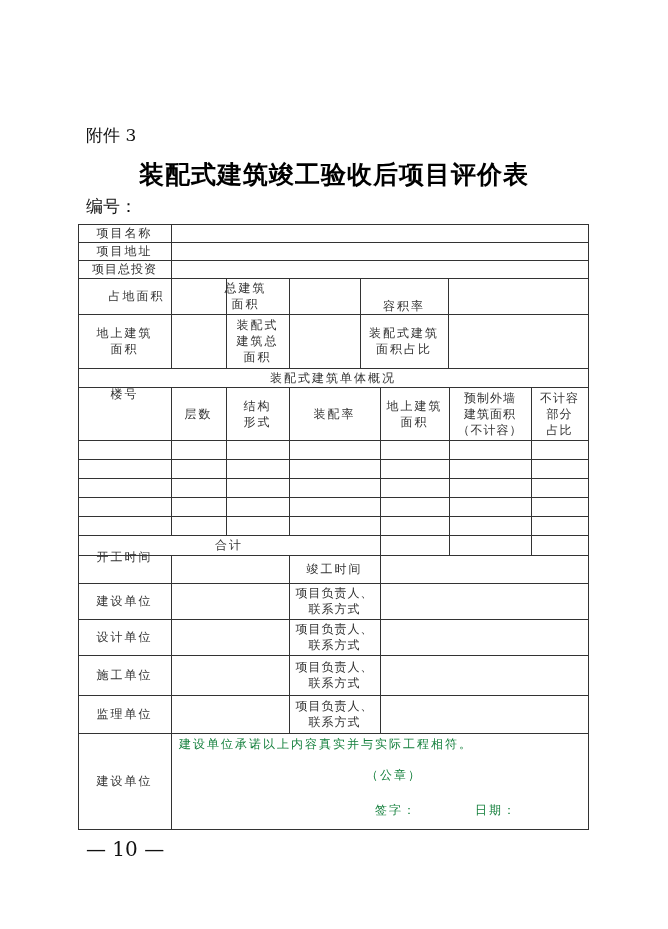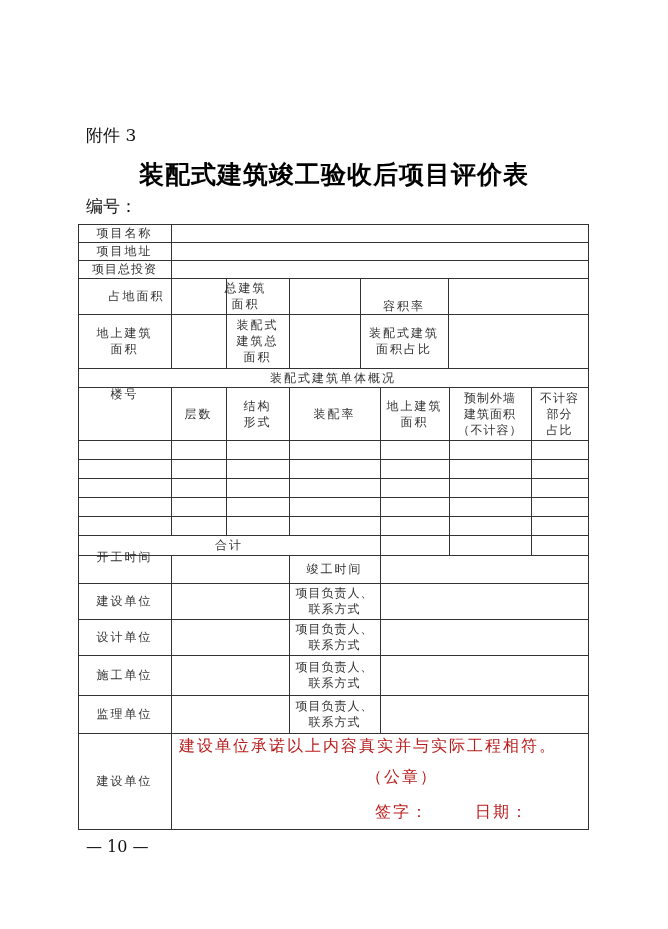--- a/index.html
+++ b/index.html
@@ -3,27 +3,27 @@
 <meta charset="utf-8">
 <style>
   html, body { margin: 0; padding: 0; background: #ffffff; }
   body { width: 668px; height: 929px; position: relative; overflow: hidden;
          font-family: "DejaVu Serif", "Liberation Serif", serif; color: #222; }
   .abs { position: absolute; }
   .attach { left: 86px; top: 124px; font-size: 17px; color: #111; text-align: center; }
   .title { left: 0; width: 668px; top: 158px; text-align: center; font-size: 25px; font-weight: bold;
            color: #000; font-family: "DejaVu Sans", "Liberation Sans", sans-serif; letter-spacing: 1px; }
   .serial { left: 86px; top: 195px; font-size: 17px; color: #111; }
-  .pagenum { left: 86px; top: 837px; font-size: 16px; color: #111; }
+  .pagenum { left: 86px; top: 837px; font-size: 20px; color: #111; }
   .cell { position: absolute; box-sizing: border-box; display: flex; align-items: center; justify-content: center;
           text-align: center; font-size: 12px; line-height: 16px; color: #333; letter-spacing: 2px;
           font-family: "DejaVu Sans", "Liberation Sans", sans-serif; }
   .hl { position: absolute; height: 1px; background: #333; }
   .vl { position: absolute; width: 1px; background: #333; }
-  .stmt { position: absolute; font-size: 16px; color: #b91c1c; letter-spacing: 2px;
+  .stmt { position: absolute; font-size: 12px; color: #15803d; letter-spacing: 2px;
           font-family: Liberation Sans, sans-serif; }
   .pre { white-space: pre-line; }
 </style>
 </head>
 <body>
 
 <div class="abs attach">附件 3</div>
 <div class="abs title">装配式建筑竣工验收后项目评价表</div>
 <div class="abs serial">编号：</div>
 

